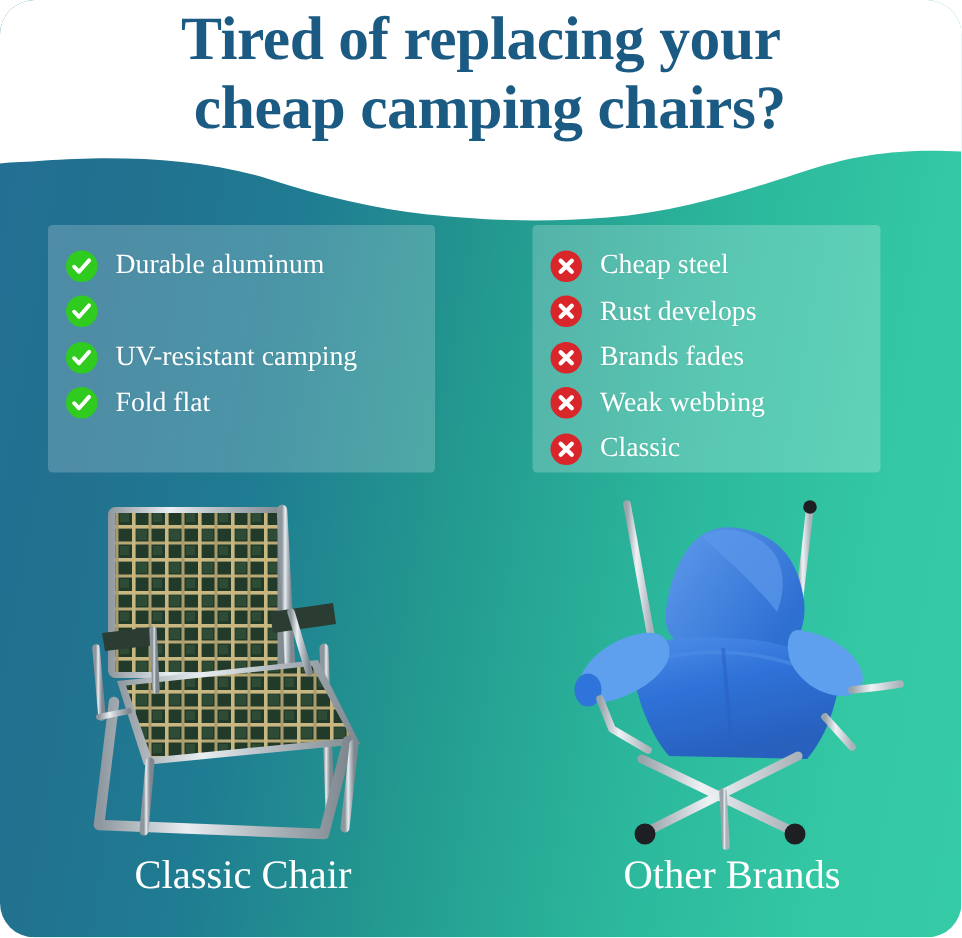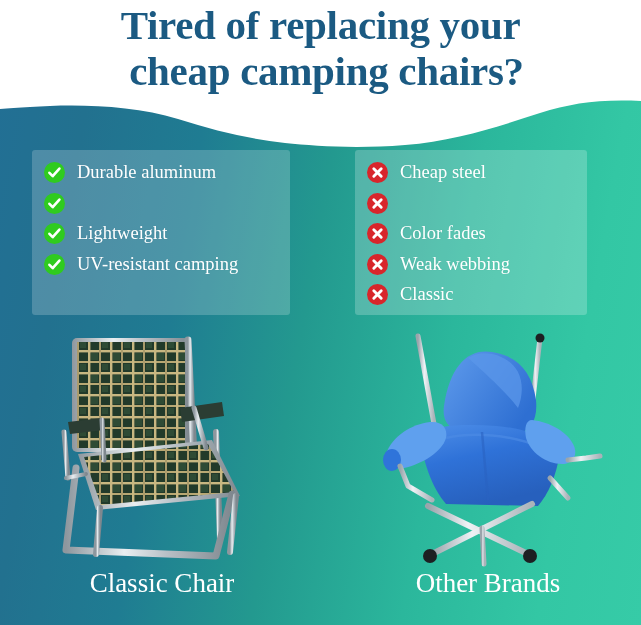--- a/index.html
+++ b/index.html
@@ -10,20 +10,21 @@
   body {
     font-family: "Liberation Serif", "DejaVu Serif", serif;
   }
 
   .poster {
     position: relative;
     width: 641px;
     height: 625px;
     overflow: hidden;
     background: #ffffff;
+    border-radius: 23px;
   }
 
   
   .header {
     position: absolute;
     left: 0;
     top: 0;
     width: 641px;
     height: 120px;
     background: #ffffff;
@@ -91,21 +92,21 @@
     background: rgba(255,255,255,0.22);
   }
 
   .feat-list {
     list-style: none;
     margin: 0;
     padding: 0;
   }
   .feat-item {
     display: flex;
-    align-items: flex-start;
+    align-items: center;
     height: 30px;
     margin: 0 0 0.5px 0;
   }
   .badge {
     flex: 0 0 auto;
     width: 21px;
     height: 21px;
     border-radius: 50%;
     margin-right: 12px;
     position: relative;
@@ -192,57 +193,58 @@
               <path d="M5.4 10.8 L8.7 14.2 L15.4 6.6" fill="none" stroke="#ffffff" stroke-width="2.6" stroke-linecap="round" stroke-linejoin="round"></path>
             </svg>
         </span>
       </li>
       <li class="feat-item">
         <span class="badge good">
           <svg viewBox="0 0 21 21">
               <path d="M5.4 10.8 L8.7 14.2 L15.4 6.6" fill="none" stroke="#ffffff" stroke-width="2.6" stroke-linecap="round" stroke-linejoin="round"></path>
             </svg>
         </span>
-        <span class="feat-text">Lightweight</span>
+        <span class="feat-text">UV-resistant camping</span>
       </li>
       <li class="feat-item">
         <span class="badge good">
           <svg viewBox="0 0 21 21">
               <path d="M5.4 10.8 L8.7 14.2 L15.4 6.6" fill="none" stroke="#ffffff" stroke-width="2.6" stroke-linecap="round" stroke-linejoin="round"></path>
             </svg>
         </span>
-        <span class="feat-text">UV-resistant camping</span>
+        <span class="feat-text">Fold flat</span>
       </li>
     </ul>
   </div>
 
   <div class="panel panel-right">
     <ul class="feat-list">
       <li class="feat-item">
         <span class="badge bad">
           <svg viewBox="0 0 21 21">
               <path d="M6.8 6.8 L14.2 14.2 M14.2 6.8 L6.8 14.2" fill="none" stroke="#ffffff" stroke-width="2.9" stroke-linecap="round"></path>
             </svg>
         </span>
         <span class="feat-text">Cheap steel</span>
       </li>
       <li class="feat-item">
         <span class="badge bad">
           <svg viewBox="0 0 21 21">
               <path d="M6.8 6.8 L14.2 14.2 M14.2 6.8 L6.8 14.2" fill="none" stroke="#ffffff" stroke-width="2.9" stroke-linecap="round"></path>
             </svg>
         </span>
-      </li>
-      <li class="feat-item">
-        <span class="badge bad">
-          <svg viewBox="0 0 21 21">
-              <path d="M6.8 6.8 L14.2 14.2 M14.2 6.8 L6.8 14.2" fill="none" stroke="#ffffff" stroke-width="2.9" stroke-linecap="round"></path>
-            </svg>
-        </span>
-        <span class="feat-text">Color fades</span>
+        <span class="feat-text">Rust develops</span>
+      </li>
+      <li class="feat-item">
+        <span class="badge bad">
+          <svg viewBox="0 0 21 21">
+              <path d="M6.8 6.8 L14.2 14.2 M14.2 6.8 L6.8 14.2" fill="none" stroke="#ffffff" stroke-width="2.9" stroke-linecap="round"></path>
+            </svg>
+        </span>
+        <span class="feat-text">Brands fades</span>
       </li>
       <li class="feat-item">
         <span class="badge bad">
           <svg viewBox="0 0 21 21">
               <path d="M6.8 6.8 L14.2 14.2 M14.2 6.8 L6.8 14.2" fill="none" stroke="#ffffff" stroke-width="2.9" stroke-linecap="round"></path>
             </svg>
         </span>
         <span class="feat-text">Weak webbing</span>
       </li>
       <li class="feat-item">

